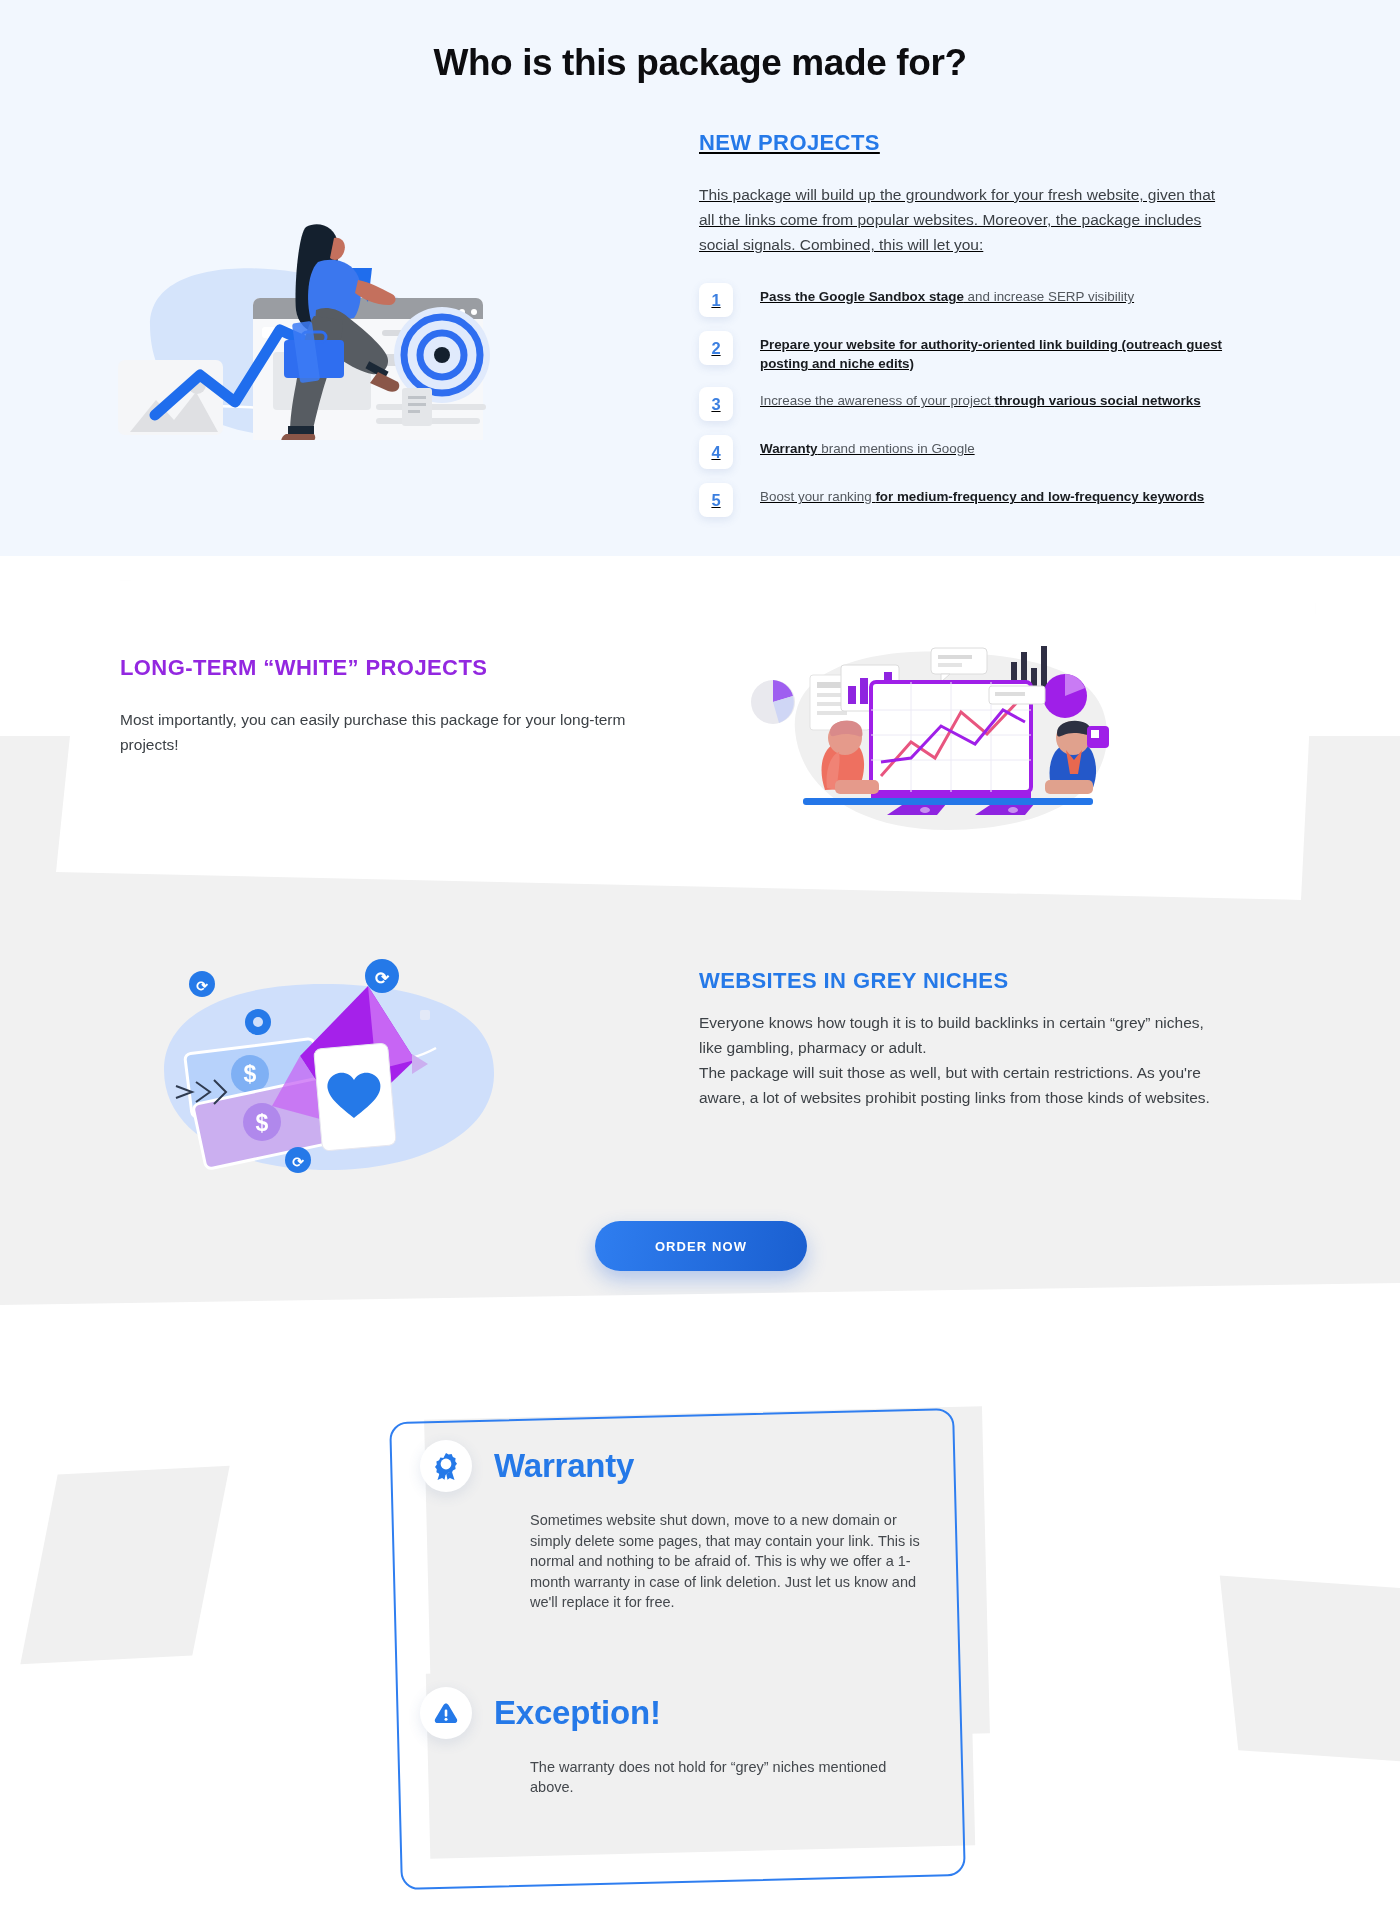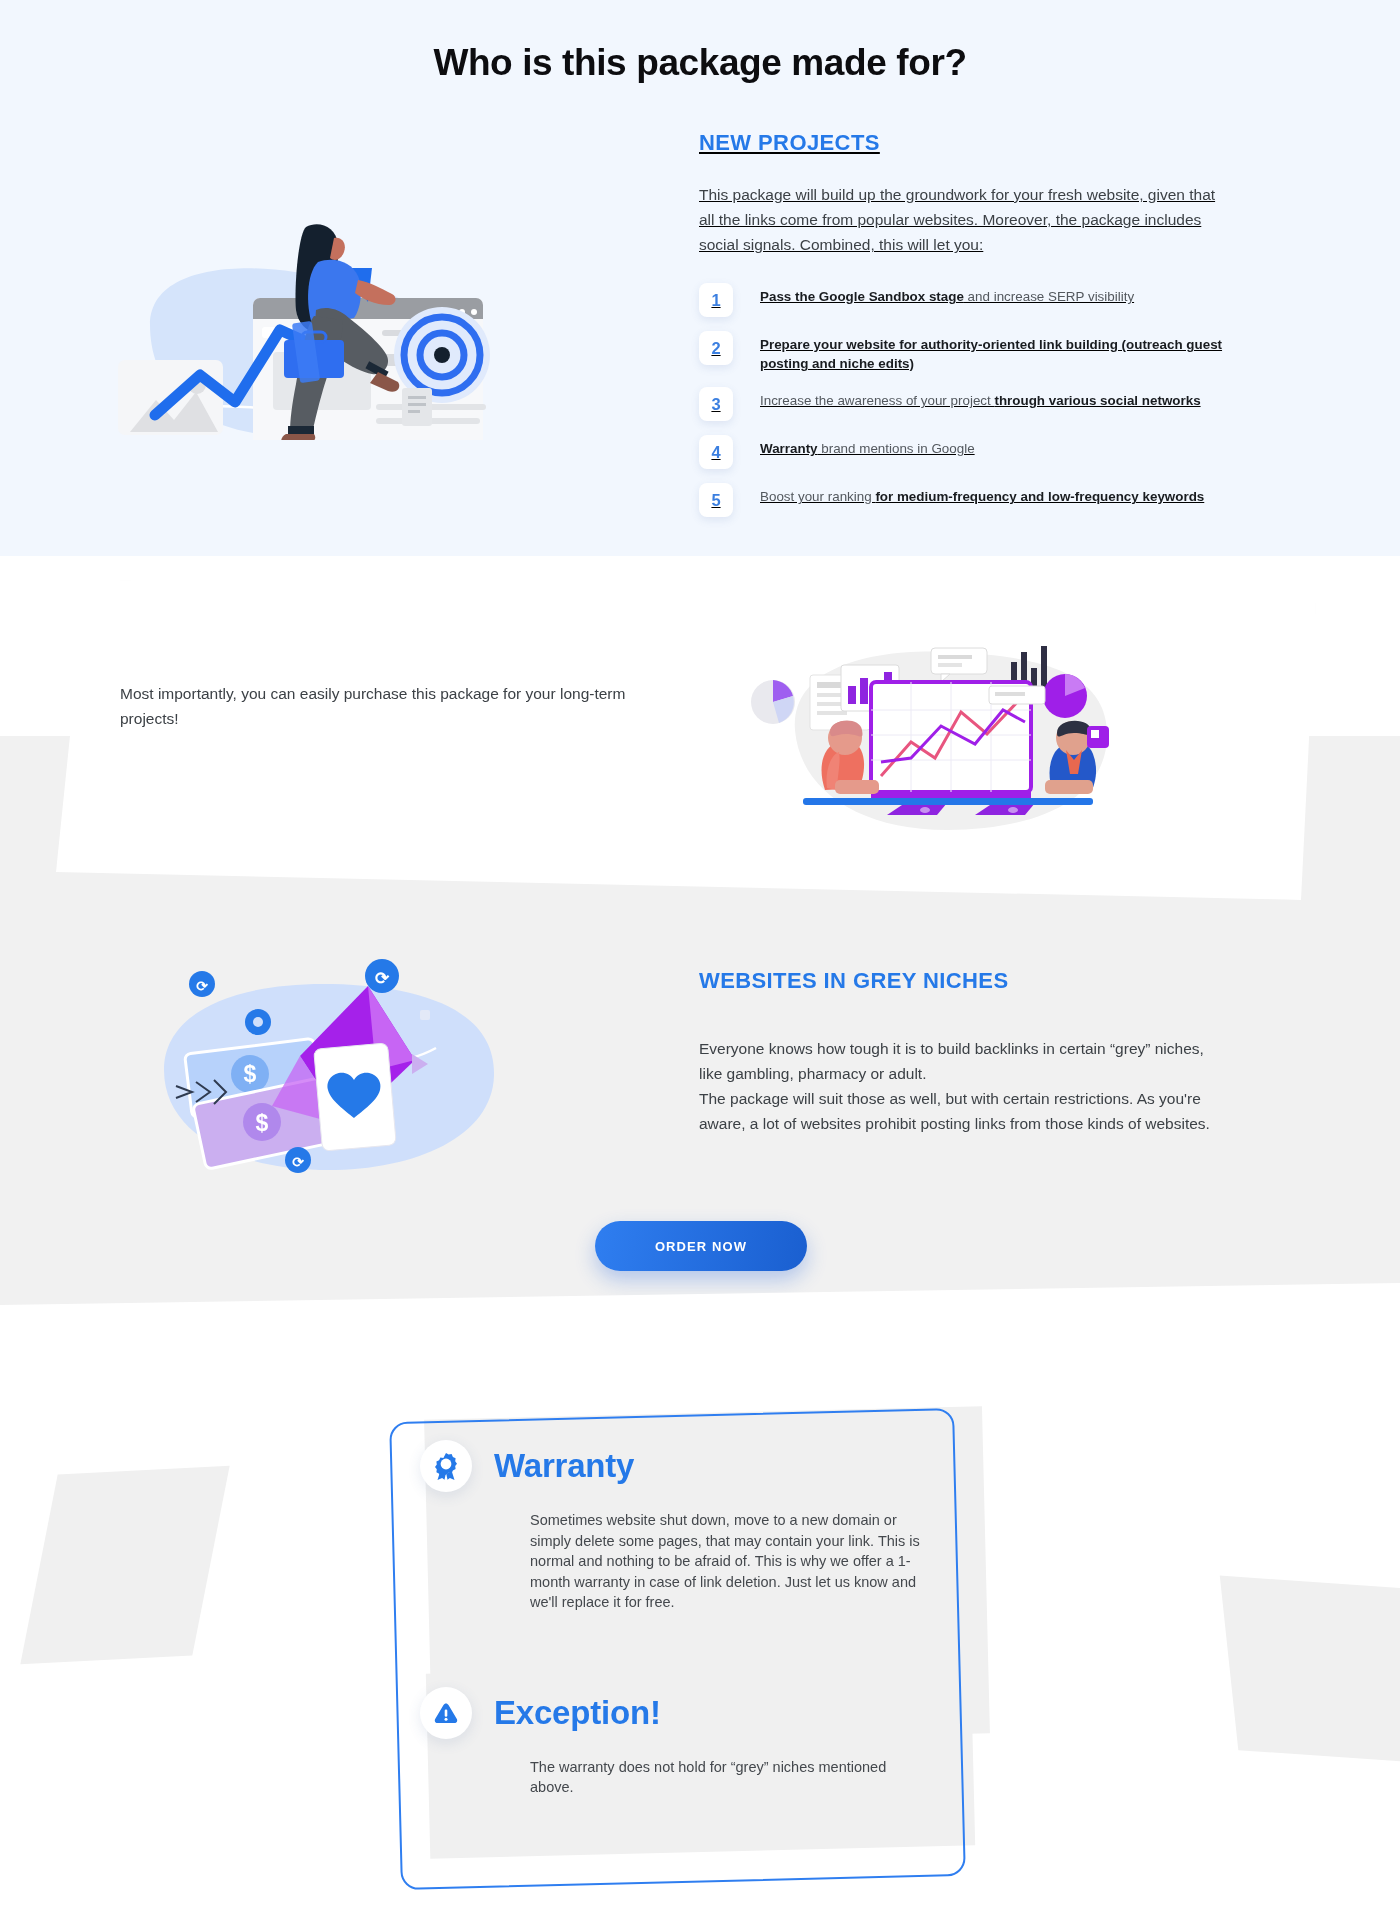--- a/index.html
+++ b/index.html
@@ -70,21 +70,21 @@
     box-shadow: 0 10px 28px rgba(0,0,0,0.045);
   }
   .lt-content { position: absolute; left: 120px; top: 655px; width: 520px; }
   .lt-content .body-p { margin-top: 28px; width: 510px; }
   .lt-content .body-p.second { margin-top: 26px; }
   .illus-b { position: absolute; left: 735px; top: 630px; width: 430px; height: 245px; }
 
   
   .illus-c { position: absolute; left: 150px; top: 950px; width: 380px; height: 250px; }
   .grey-content { position: absolute; left: 699px; top: 968px; width: 540px; }
-  .grey-content .body-p { margin-top: 42px; width: 520px; font-size: 15.5px; }
+  .grey-content .body-p { margin-top: 16px; width: 520px; font-size: 15.5px; }
   .order-btn {
     position: absolute; left: 595px; top: 1221px;
     width: 212px; height: 50px; border-radius: 25px; border: none;
     background: linear-gradient(100deg,#2f7ef0 0%, #1a5fd0 100%);
     color: #ffffff; font-size: 13px; font-weight: bold; letter-spacing: 1.1px;
     box-shadow: 0 9px 20px rgba(35,100,220,0.30);
     cursor: pointer;
     font-family: "Liberation Sans", sans-serif;
   }
 
@@ -227,20 +227,21 @@
         </div>
     </div>
   </div>
 
   <div class="sec-grey-band">
     <div class="top-white"></div>
   </div>
   <div class="white-card"></div>
 
   <div class="lt-content">
+    <div class="h-purple">LONG-TERM “WHITE” PROJECTS</div>
     <div class="body-p second">Most importantly, you can easily purchase this package for your long-term projects!</div>
   </div>
 
   <div class="illus-b">
     <svg viewBox="0 0 430 245" width="430" height="245">
       <path d="M60 100 C55 40 130 18 215 22 C300 26 372 40 372 105 C372 170 300 200 212 200 C124 200 65 160 60 100 Z" fill="#f0f0f0"></path>
       <rect x="75" y="45" width="60" height="55" rx="3" fill="#ffffff" stroke="#e3e3e3"></rect>
       <rect x="82" y="52" width="46" height="6" fill="#d9d9d9"></rect>
         <rect x="82" y="63" width="38" height="4" fill="#e3e3e3"></rect>
       <rect x="82" y="72" width="46" height="4" fill="#e3e3e3"></rect>

